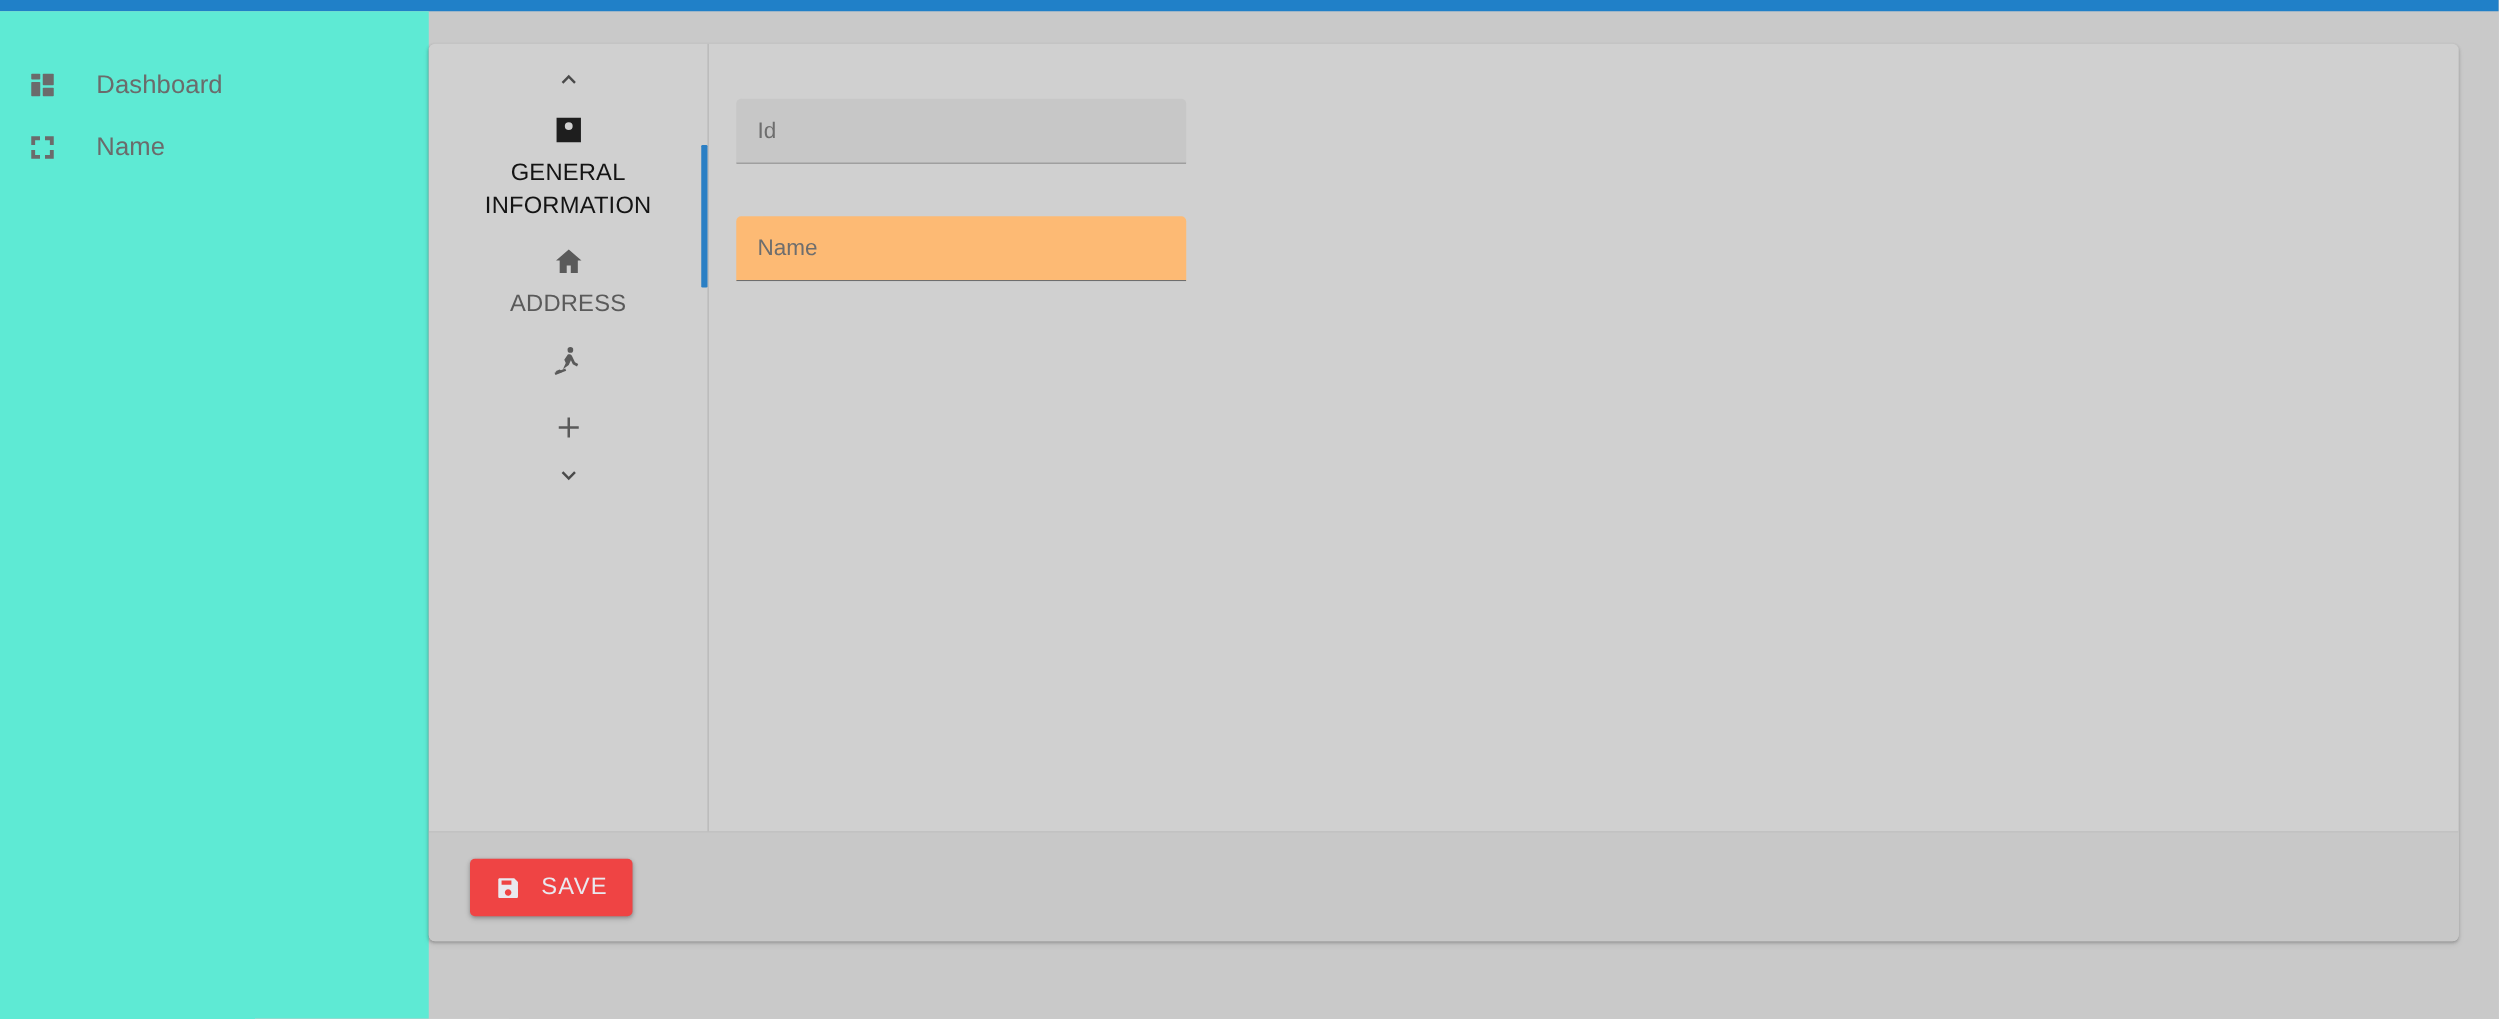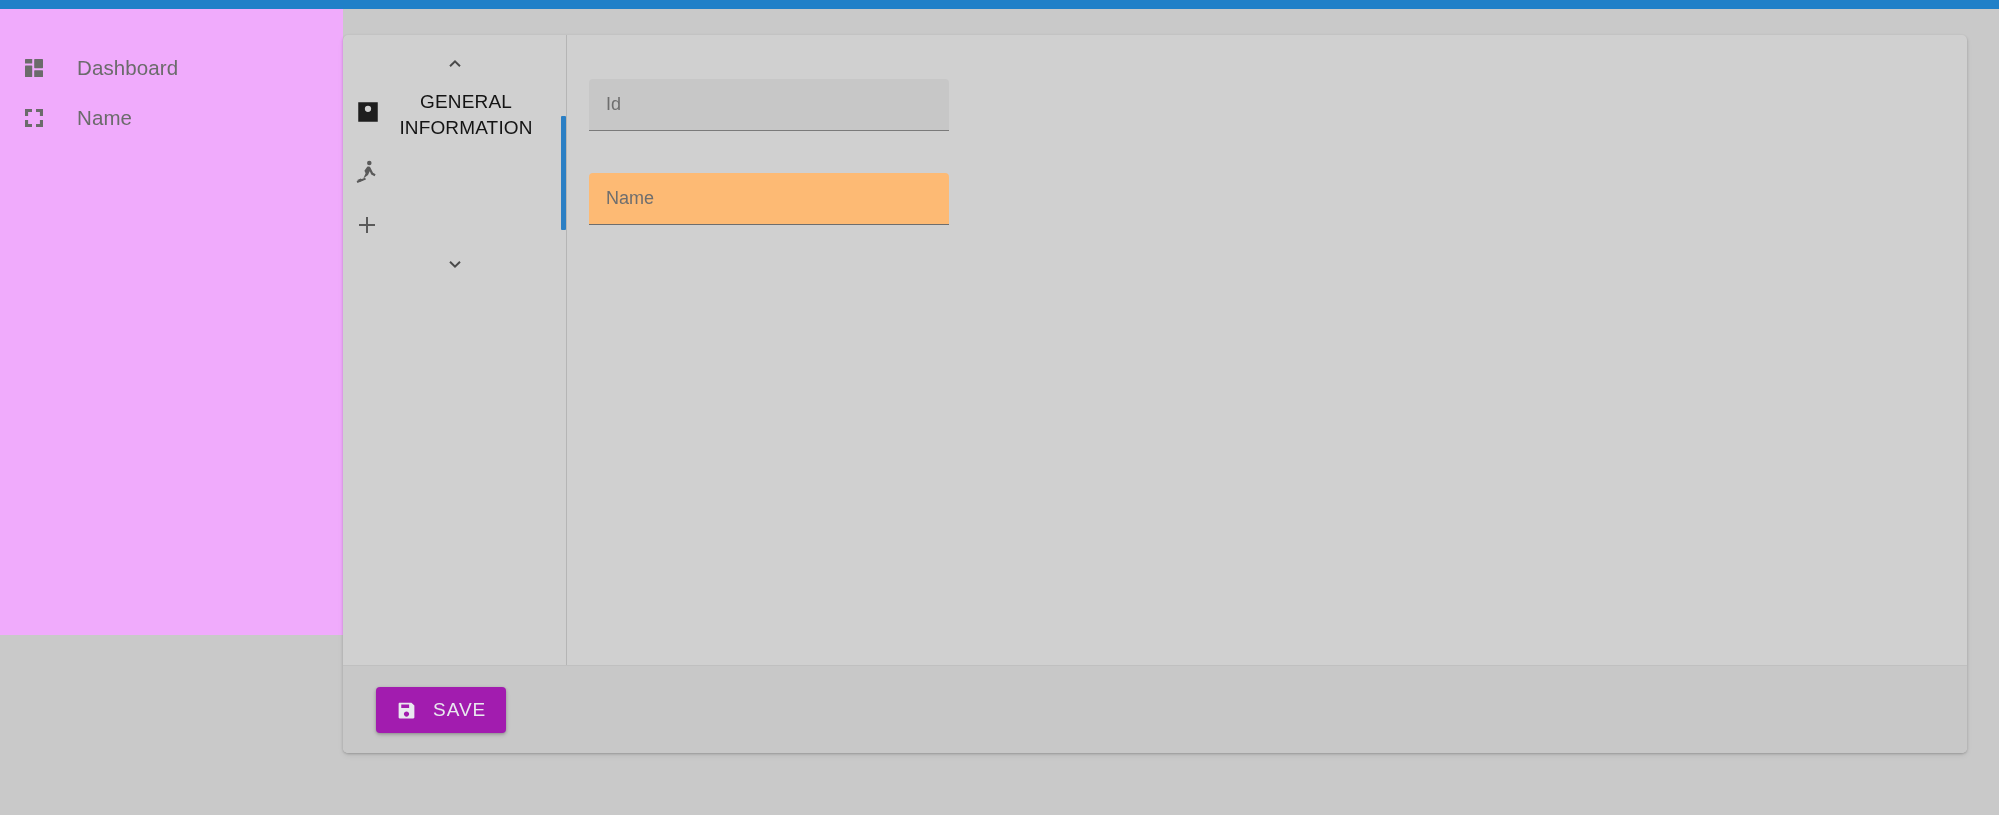--- a/index.html
+++ b/index.html
@@ -26,22 +26,22 @@
     height: 9px;
     background: #2080c8;
   }
 
   
   .sidebar {
     position: absolute;
     top: 9px;
     left: 0;
     width: 343px;
-    height: 626px;
-    background: #f0abfc;
+    height: 806px;
+    background: #5eead4;
     padding-top: 34px;
   }
 
   .nav-item {
     display: flex;
     align-items: center;
     height: 50px;
     padding-left: 22px;
     cursor: pointer;
     user-select: none;
@@ -115,21 +115,21 @@
     cursor: pointer;
     flex: 0 0 auto;
   }
 
   .scroll-chevron svg { fill: #4a4a4a; }
 
   .step {
     width: 100%;
     padding: 10px 12px 6px;
     display: flex;
-    flex-direction: row;
+    flex-direction: column;
     align-items: center;
     cursor: pointer;
     user-select: none;
   }
 
   .step-icon {
     height: 30px;
     display: flex;
     align-items: center;
     justify-content: center;
@@ -207,21 +207,21 @@
     align-items: flex-start;
     padding: 21px 0 0 33px;
   }
 
   .save-btn {
     display: inline-flex;
     align-items: center;
     gap: 16px;
     height: 46px;
     padding: 0 20px;
-    background: #a21caf;
+    background: #ef4444;
     color: #e9e9ef;
     border: none;
     border-radius: 4px;
     font-family: "Liberation Sans", sans-serif;
     font-size: 19px;
     letter-spacing: 1.0px;
     cursor: pointer;
     box-shadow: 0 1px 3px rgba(0,0,0,0.22), 0 2px 5px rgba(0,0,0,0.12);
   }
 
@@ -277,20 +277,28 @@
 
       <div class="step is-active">
         <span class="step-icon">
           <svg width="26" height="26" viewBox="0 0 24 24">
             <path d="M3 3h18v18H3V3zm9 3.2a2.9 2.9 0 100 5.8 2.9 2.9 0 000-5.8zM6 18.2c0-2.4 4-3.7 6-3.7s6 1.3 6 3.7v0.3H6v-0.3z"></path>
           </svg>
         </span>
         <span class="step-label">GENERAL INFORMATION</span>
       </div>
 
+      <div class="step">
+        <span class="step-icon">
+          <svg width="26" height="26" viewBox="0 0 24 24">
+            <path d="M12 3.4L2.6 11.4h2.7v9.2h5.2v-5.4h3v5.4h5.2v-9.2h2.7z"></path>
+          </svg>
+        </span>
+        <span class="step-label">ADDRESS</span>
+      </div>
 
       <div class="step">
         <span class="step-icon">
           <svg width="26" height="26" viewBox="0 0 24 24">
             <circle cx="13.2" cy="3.6" r="2.1"></circle>
             <path d="M11.3 7.1c1.3-0.5 2.6 0 3.1 1.1l2.2 4.6 2.4 1.3-0.9 1.8-3.1-1.7-1.4-2.9-1.6 3.5-4.3 3.1 2.1-4.7-1.1-2.4z"></path>
             <path d="M2.2 19.3l3.1-1.2 2.3 1.6-3.1 1.2z"></path>
             <path d="M1.5 20.4l7.9-3.1 0.7 1.7-7.9 3.1z"></path>
           </svg>
         </span>

